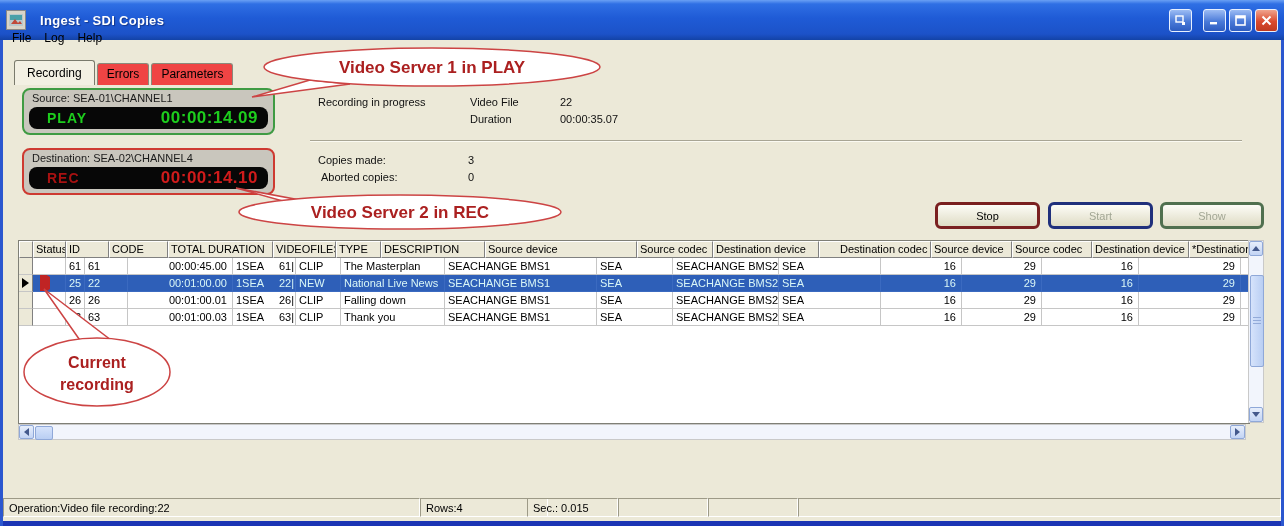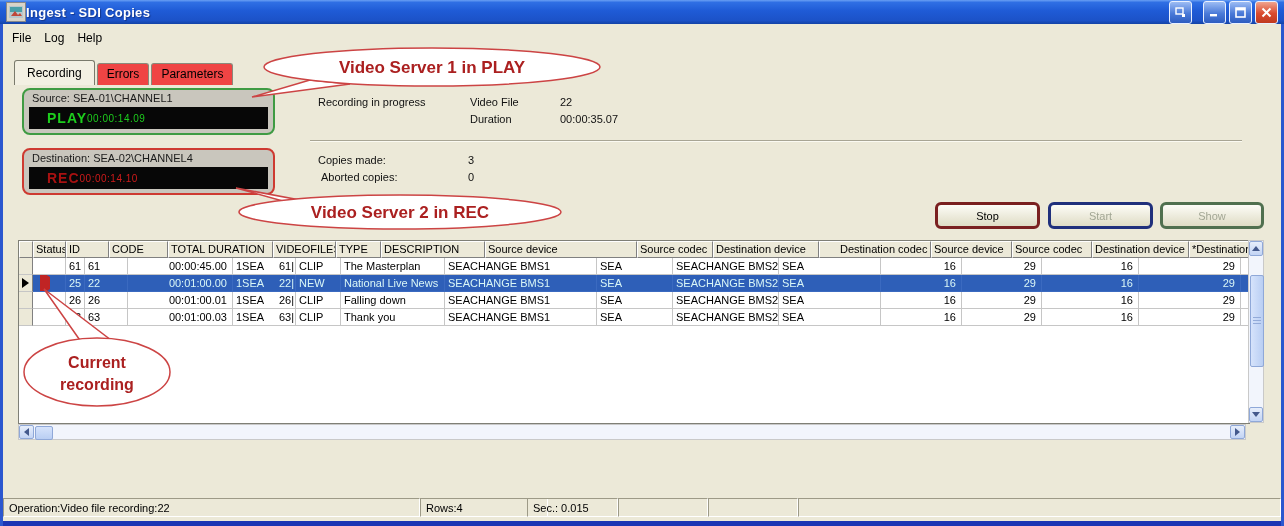--- a/index.html
+++ b/index.html
@@ -6,23 +6,23 @@
   body { background:#fff; font-family:"Liberation Sans", sans-serif; }
 
   .window {
     position:relative; width:1284px; height:526px; background:#ece9d8;
     overflow:hidden;
     box-shadow: inset 3px 0 0 #2b57cf, inset -3px 0 0 #2b57cf, inset 0 -5px 0 #1b35b4;
   }
 
   
   .titlebar {
-    position:absolute; left:0; top:0; right:0; height:24px;
+    position:absolute; left:0; top:0; right:0; height:40px;
     background:linear-gradient(180deg,#6aa0f4 0%,#2f6fe4 10%,#1f5bd6 45%,#1c52c8 85%,#1343a6 100%);
-    display:flex; align-items:center; padding:0 6px; gap:0;
+    display:flex; align-items:center; padding:0 6px; gap:14px;
   }
   .app-icon { width:18px; height:18px; background:#d8d4c8; border:1px solid #888;
     display:flex; align-items:center; justify-content:center; }
   .title-text { color:#fff; font-weight:bold; font-size:13px; text-shadow:1px 1px 1px #14368a; letter-spacing:.3px;}
   .win-buttons { margin-left:auto; display:flex; gap:3px; align-items:center; }
   .winbtn {
     width:21px; height:21px; border-radius:3px; border:1px solid #e8f0ff;
     background:linear-gradient(180deg,#9cbcf4,#4a7ad8 55%,#2d5cc0);
     display:flex; align-items:center; justify-content:center; cursor:default;
   }
@@ -40,23 +40,23 @@
     border-radius:3px 3px 0 0; background:#ef4444; margin-right:2px; color:#000; }
   .tab.active { padding:5px 12px 5px 12px; background:#f3f0e3; border-color:#7a7a6c; }
 
   
   .io-panel { position:absolute; left:22px; width:253px; height:47px;
     border:2px solid; border-radius:8px; background:#c9c6bd; box-sizing:border-box; }
   .io-panel.source { top:88px; border-color:#3f9b43; }
   .io-panel.dest   { top:148px; border-color:#ce3a31; }
   .io-label { font-size:11px; color:#1a1a1a; padding:2px 0 0 8px; white-space:nowrap; }
   .lcd { position:absolute; left:5px; right:5px; top:17px; bottom:4px; background:#070707;
-    display:flex; align-items:center; justify-content:flex-start; padding:0 10px 0 18px; }
+    display:flex; align-items:center; justify-content:space-between; padding:0 10px 0 18px;border-radius:8px; }
   .lcd .state { font-weight:bold; font-size:14px; letter-spacing:1px; }
-  .lcd .tc { font-weight:normal; font-size:10px; letter-spacing:.5px; }
+  .lcd .tc { font-weight:bold; font-size:17px; letter-spacing:.5px; }
   .source .state, .source .tc { color:#1dcd1d; }
   .dest .state { color:#a81111; }
   .dest .tc { color:#d01b1b; }
 
   
   .info-text { position:absolute; font-size:11px; color:#111; white-space:nowrap; }
   .info-divider { position:absolute; left:310px; top:140px; width:932px; height:0;
     border-top:1px solid #a8a594; border-bottom:1px solid #fbfaf2; }
 
   

